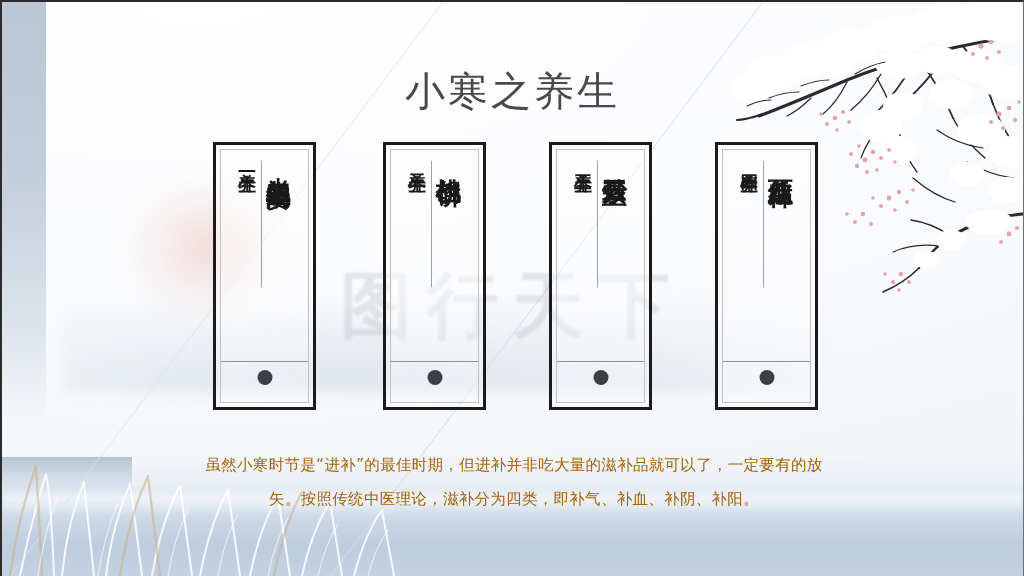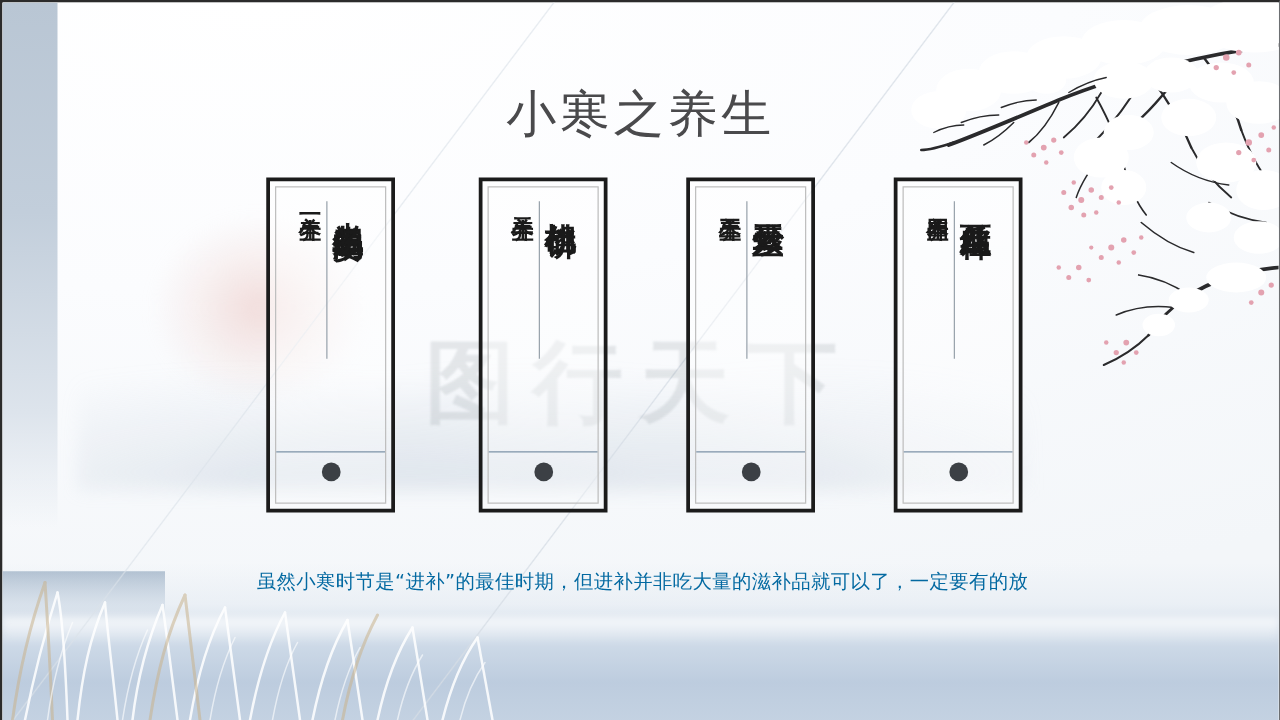--- a/index.html
+++ b/index.html
@@ -135,21 +135,21 @@
     position:absolute;left:5px;right:5px;bottom:45px;height:1px;background:#7d93a8;
   }
   .card-dot{
     position:absolute;left:50%;bottom:22px;transform:translateX(-50%);
     width:15px;height:15px;border-radius:50%;background:#3c4045;
   }
 
   
   .para{
     position:absolute;left:132px;width:760px;top:446px;
-    text-align:center;color:#0369a1;
+    text-align:center;color:#a16207;
     font-family:"DejaVu Sans","Liberation Sans",sans-serif;
     font-size:15.5px;line-height:34px;letter-spacing:.3px;
     font-weight:500;
   }
   .para div{white-space:nowrap;}
 </style>
 </head>
 <body>
 
 <div id="slide">
@@ -368,15 +368,16 @@
         <div class="v-text card-label">养生四</div>
       </div>
       <div class="card-rule"></div>
       <div class="card-dot"></div>
     </div>
 
   </div>
 
   <div class="para">
     <div>虽然小寒时节是“进补”的最佳时期，但进补并非吃大量的滋补品就可以了，一定要有的放</div>
+    <div>矢。按照传统中医理论，滋补分为四类，即补气、补血、补阴、补阳。</div>
   </div>
 
 </div>
 
 </body></html>

